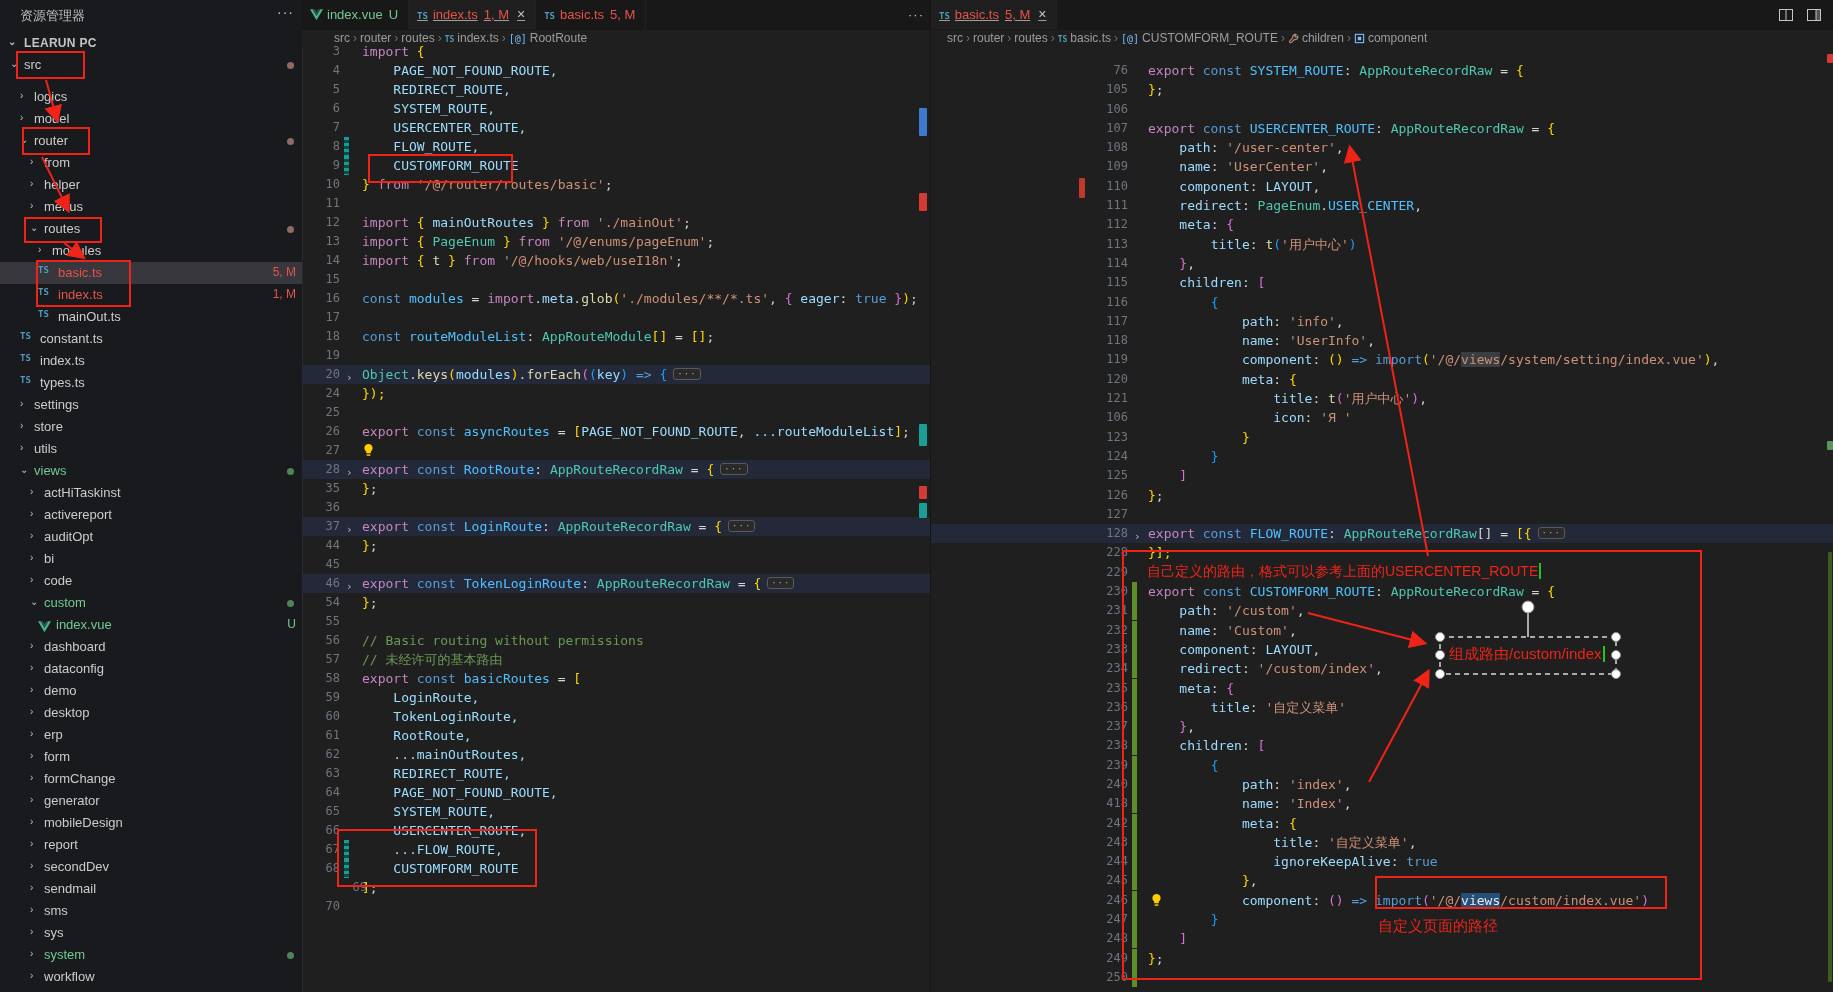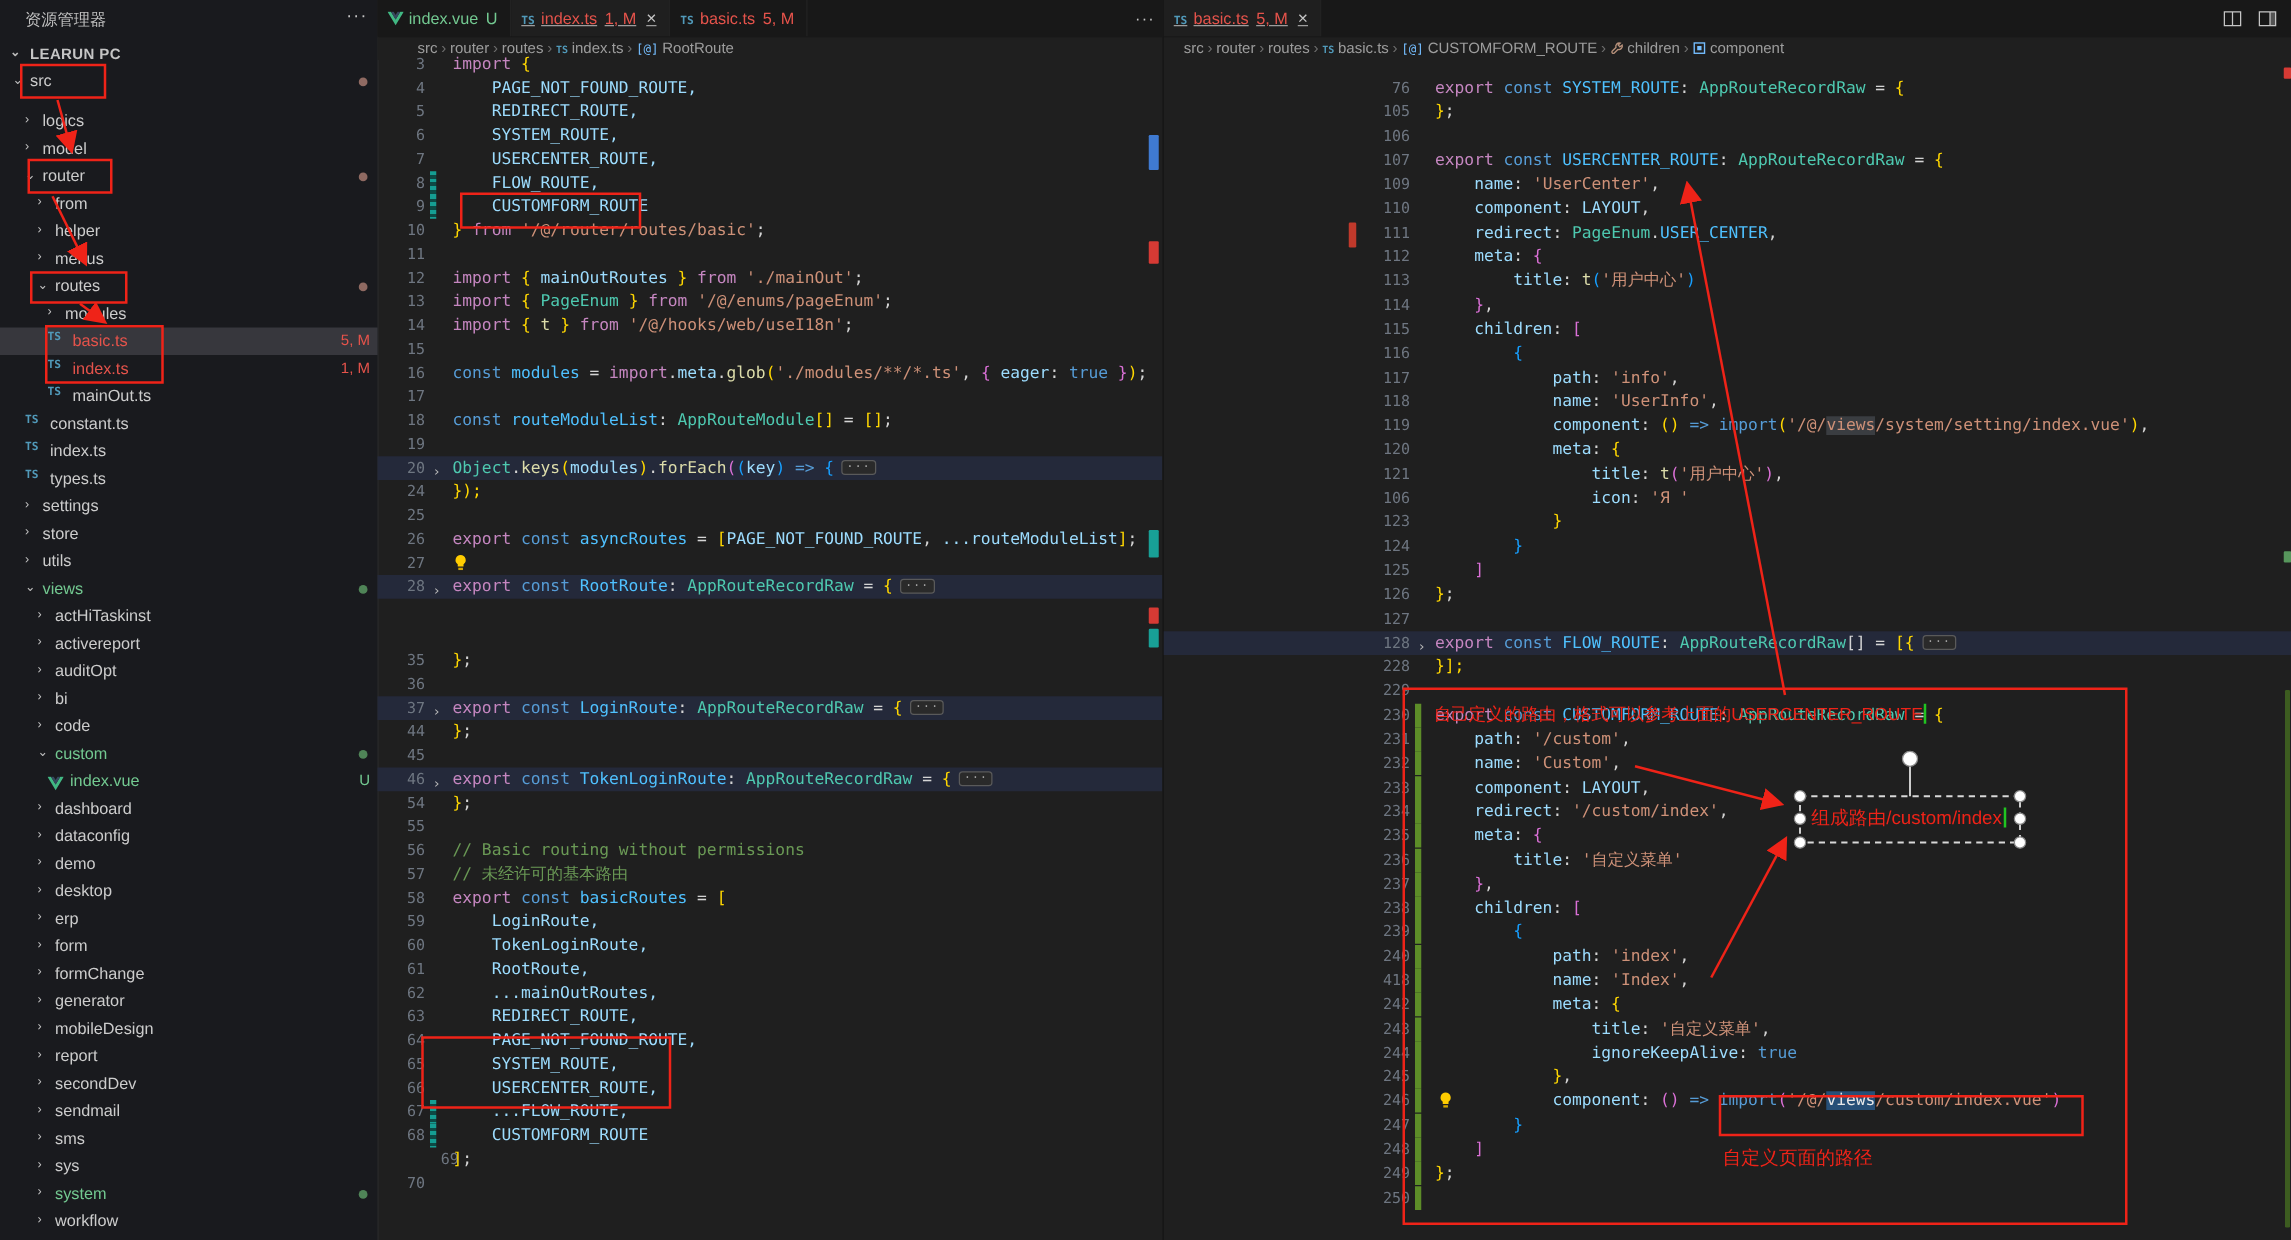--- a/index.html
+++ b/index.html
@@ -292,21 +292,21 @@
         <div class="crow" style="height:19px;width:628px;"><span class="ln" style="left:0;width:38px;">19</span><span class="code" style="left:60px;"></span></div>
         <div class="crow hl" style="height:19px;width:628px;"><span class="ln" style="left:0;width:38px;">20</span><span class="foldch" style="left:44px;">›</span><span class="code" style="left:60px;"><span class="tk-t">Object</span><span class="tk-p">.</span><span class="tk-f">keys</span><span class="tk-b1">(</span><span class="tk-v">modules</span><span class="tk-b1">)</span><span class="tk-p">.</span><span class="tk-f">forEach</span><span class="tk-b2">(</span><span class="tk-b3">(</span><span class="tk-v">key</span><span class="tk-b3">)</span><span class="tk-p"> </span><span class="tk-d">=&gt;</span><span class="tk-p"> </span><span class="tk-b3">{</span><span class="foldbadge">···</span></span></div>
         <div class="crow" style="height:19px;width:628px;"><span class="ln" style="left:0;width:38px;">24</span><span class="code" style="left:60px;"><span class="tk-b1">});</span></span></div>
         <div class="crow" style="height:19px;width:628px;"><span class="ln" style="left:0;width:38px;">25</span><span class="code" style="left:60px;"></span></div>
         <div class="crow" style="height:19px;width:628px;"><span class="ln" style="left:0;width:38px;">26</span><span class="code" style="left:60px;"><span class="tk-k">export</span><span class="tk-p"> </span><span class="tk-d">const</span><span class="tk-p"> </span><span class="tk-V">asyncRoutes</span><span class="tk-p"> = </span><span class="tk-b1">[</span><span class="tk-v">PAGE_NOT_FOUND_ROUTE</span><span class="tk-p">, </span><span class="tk-v">...routeModuleList</span><span class="tk-b1">]</span><span class="tk-p">;</span></span></div>
         <div class="crow" style="height:19px;width:628px;"><span class="ln" style="left:0;width:38px;">27</span><span class="bulb" style="left:60px;top:2px;"><svg width="13" height="14" viewBox="0 0 14 15">
               <path d="M7 1 a4.4 4.4 0 0 1 2.5 8 l0 2 h-5 l0 -2 A4.4 4.4 0 0 1 7 1 z" fill="#ffcc00"></path>
               <rect x="5" y="12" width="4" height="2" fill="#d5a800"></rect>
             </svg></span><span class="code" style="left:60px;"></span></div>
         <div class="crow hl" style="height:19px;width:628px;"><span class="ln" style="left:0;width:38px;">28</span><span class="foldch" style="left:44px;">›</span><span class="code" style="left:60px;"><span class="tk-k">export</span><span class="tk-p"> </span><span class="tk-d">const</span><span class="tk-p"> </span><span class="tk-V">RootRoute</span><span class="tk-p">: </span><span class="tk-t">AppRouteRecordRaw</span><span class="tk-p"> = </span><span class="tk-b1">{</span><span class="foldbadge">···</span></span></div>
-        <div class="crow" style="height:19px;width:628px;margin-top:40px;"><span class="ln" style="left:0;width:38px;">35</span><span class="code" style="left:60px;"><span class="tk-b1">}</span><span class="tk-p">;</span></span></div>
+        <div class="crow" style="height:19px;width:628px;"><span class="ln" style="left:0;width:38px;">35</span><span class="code" style="left:60px;"><span class="tk-b1">}</span><span class="tk-p">;</span></span></div>
         <div class="crow" style="height:19px;width:628px;"><span class="ln" style="left:0;width:38px;">36</span><span class="code" style="left:60px;"></span></div>
         <div class="crow hl" style="height:19px;width:628px;"><span class="ln" style="left:0;width:38px;">37</span><span class="foldch" style="left:44px;">›</span><span class="code" style="left:60px;"><span class="tk-k">export</span><span class="tk-p"> </span><span class="tk-d">const</span><span class="tk-p"> </span><span class="tk-V">LoginRoute</span><span class="tk-p">: </span><span class="tk-t">AppRouteRecordRaw</span><span class="tk-p"> = </span><span class="tk-b1">{</span><span class="foldbadge">···</span></span></div>
         <div class="crow" style="height:19px;width:628px;"><span class="ln" style="left:0;width:38px;">44</span><span class="code" style="left:60px;"><span class="tk-b1">}</span><span class="tk-p">;</span></span></div>
         <div class="crow" style="height:19px;width:628px;"><span class="ln" style="left:0;width:38px;">45</span><span class="code" style="left:60px;"></span></div>
         <div class="crow hl" style="height:19px;width:628px;"><span class="ln" style="left:0;width:38px;">46</span><span class="foldch" style="left:44px;">›</span><span class="code" style="left:60px;"><span class="tk-k">export</span><span class="tk-p"> </span><span class="tk-d">const</span><span class="tk-p"> </span><span class="tk-V">TokenLoginRoute</span><span class="tk-p">: </span><span class="tk-t">AppRouteRecordRaw</span><span class="tk-p"> = </span><span class="tk-b1">{</span><span class="foldbadge">···</span></span></div>
         <div class="crow" style="height:19px;width:628px;"><span class="ln" style="left:0;width:38px;">54</span><span class="code" style="left:60px;"><span class="tk-b1">}</span><span class="tk-p">;</span></span></div>
         <div class="crow" style="height:19px;width:628px;"><span class="ln" style="left:0;width:38px;">55</span><span class="code" style="left:60px;"></span></div>
         <div class="crow" style="height:19px;width:628px;"><span class="ln" style="left:0;width:38px;">56</span><span class="code" style="left:60px;"><span class="tk-c">// Basic routing without permissions</span></span></div>
         <div class="crow" style="height:19px;width:628px;"><span class="ln" style="left:0;width:38px;">57</span><span class="code" style="left:60px;"><span class="tk-c">// 未经许可的基本路由</span></span></div>
         <div class="crow" style="height:19px;width:628px;"><span class="ln" style="left:0;width:38px;">58</span><span class="code" style="left:60px;"><span class="tk-k">export</span><span class="tk-p"> </span><span class="tk-d">const</span><span class="tk-p"> </span><span class="tk-V">basicRoutes</span><span class="tk-p"> = </span><span class="tk-b1">[</span></span></div>
@@ -351,20 +351,21 @@
               <path d="M14.2 4.5 a4 4 0 0 1 -5 5 L5 13.7 a1.6 1.6 0 0 1 -2.3 -2.3 L6.9 7.2 a4 4 0 0 1 5 -5 L9.6 4.5 l1.9 1.9 z" fill="none" stroke="#b6907a" stroke-width="1.6"></path>
             </svg></span>children</span><span class="sep">›</span><span class="bc"><span><svg width="11" height="11" viewBox="0 0 16 16" style="display:inline-block;vertical-align:-2px;margin-right:3px;">
               <rect x="2" y="2" width="12" height="12" fill="none" stroke="#75beff" stroke-width="1.6"></rect>
               <rect x="5.5" y="5.5" width="5" height="5" fill="#75beff"></rect>
             </svg></span>component</span></div>
     <div class="codewrap" id="code-right" style="top:61px;">
         <div class="crow" style="height:19.3px;width:903px;"><span class="ln" style="left:0;width:197px;">76</span><span class="code" style="left:217px;"><span class="tk-k">export</span><span class="tk-p"> </span><span class="tk-d">const</span><span class="tk-p"> </span><span class="tk-V">SYSTEM_ROUTE</span><span class="tk-p">: </span><span class="tk-t">AppRouteRecordRaw</span><span class="tk-p"> = </span><span class="tk-b1">{</span></span></div>
         <div class="crow" style="height:19.3px;width:903px;"><span class="ln" style="left:0;width:197px;">105</span><span class="code" style="left:217px;"><span class="tk-b1">}</span><span class="tk-p">;</span></span></div>
         <div class="crow" style="height:19.3px;width:903px;"><span class="ln" style="left:0;width:197px;">106</span><span class="code" style="left:217px;"></span></div>
         <div class="crow" style="height:19.3px;width:903px;"><span class="ln" style="left:0;width:197px;">107</span><span class="code" style="left:217px;"><span class="tk-k">export</span><span class="tk-p"> </span><span class="tk-d">const</span><span class="tk-p"> </span><span class="tk-V">USERCENTER_ROUTE</span><span class="tk-p">: </span><span class="tk-t">AppRouteRecordRaw</span><span class="tk-p"> = </span><span class="tk-b1">{</span></span></div>
+        <div class="crow" style="height:19.3px;width:903px;"><span class="ln" style="left:0;width:197px;">108</span><span class="code" style="left:217px;"><span class="tk-p">    </span><span class="tk-v">path</span><span class="tk-p">: </span><span class="tk-s">'/user-center'</span><span class="tk-p">,</span></span></div>
         <div class="crow" style="height:19.3px;width:903px;"><span class="ln" style="left:0;width:197px;">109</span><span class="code" style="left:217px;"><span class="tk-p">    </span><span class="tk-v">name</span><span class="tk-p">: </span><span class="tk-s">'UserCenter'</span><span class="tk-p">,</span></span></div>
         <div class="crow" style="height:19.3px;width:903px;"><span class="ln" style="left:0;width:197px;">110</span><span class="code" style="left:217px;"><span class="tk-p">    </span><span class="tk-v">component</span><span class="tk-p">: </span><span class="tk-v">LAYOUT</span><span class="tk-p">,</span></span></div>
         <div class="crow" style="height:19.3px;width:903px;"><span class="ln" style="left:0;width:197px;">111</span><span class="code" style="left:217px;"><span class="tk-p">    </span><span class="tk-v">redirect</span><span class="tk-p">: </span><span class="tk-t">PageEnum</span><span class="tk-p">.</span><span class="tk-V">USER_CENTER</span><span class="tk-p">,</span></span></div>
         <div class="crow" style="height:19.3px;width:903px;"><span class="ln" style="left:0;width:197px;">112</span><span class="code" style="left:217px;"><span class="tk-p">    </span><span class="tk-v">meta</span><span class="tk-p">: </span><span class="tk-b2">{</span></span></div>
         <div class="crow" style="height:19.3px;width:903px;"><span class="ln" style="left:0;width:197px;">113</span><span class="code" style="left:217px;"><span class="tk-p">        </span><span class="tk-v">title</span><span class="tk-p">: </span><span class="tk-f">t</span><span class="tk-b3">(</span><span class="tk-s">'用户中心'</span><span class="tk-b3">)</span></span></div>
         <div class="crow" style="height:19.3px;width:903px;"><span class="ln" style="left:0;width:197px;">114</span><span class="code" style="left:217px;"><span class="tk-p">    </span><span class="tk-b2">}</span><span class="tk-p">,</span></span></div>
         <div class="crow" style="height:19.3px;width:903px;"><span class="ln" style="left:0;width:197px;">115</span><span class="code" style="left:217px;"><span class="tk-p">    </span><span class="tk-v">children</span><span class="tk-p">: </span><span class="tk-b2">[</span></span></div>
         <div class="crow" style="height:19.3px;width:903px;"><span class="ln" style="left:0;width:197px;">116</span><span class="code" style="left:217px;"><span class="tk-p">        </span><span class="tk-b3">{</span></span></div>
         <div class="crow" style="height:19.3px;width:903px;"><span class="ln" style="left:0;width:197px;">117</span><span class="code" style="left:217px;"><span class="tk-p">            </span><span class="tk-v">path</span><span class="tk-p">: </span><span class="tk-s">'info'</span><span class="tk-p">,</span></span></div>
         <div class="crow" style="height:19.3px;width:903px;"><span class="ln" style="left:0;width:197px;">118</span><span class="code" style="left:217px;"><span class="tk-p">            </span><span class="tk-v">name</span><span class="tk-p">: </span><span class="tk-s">'UserInfo'</span><span class="tk-p">,</span></span></div>

